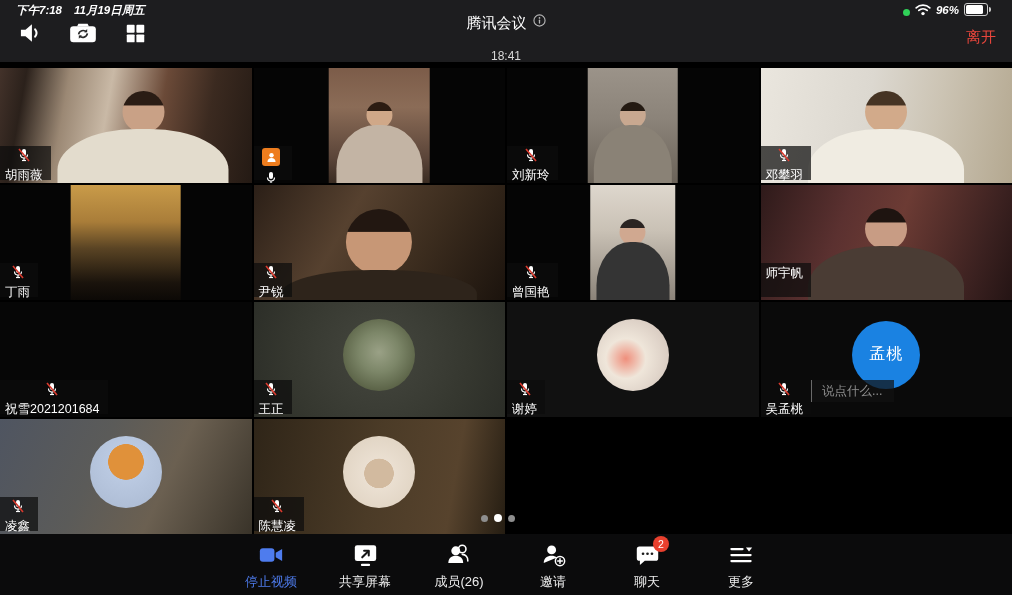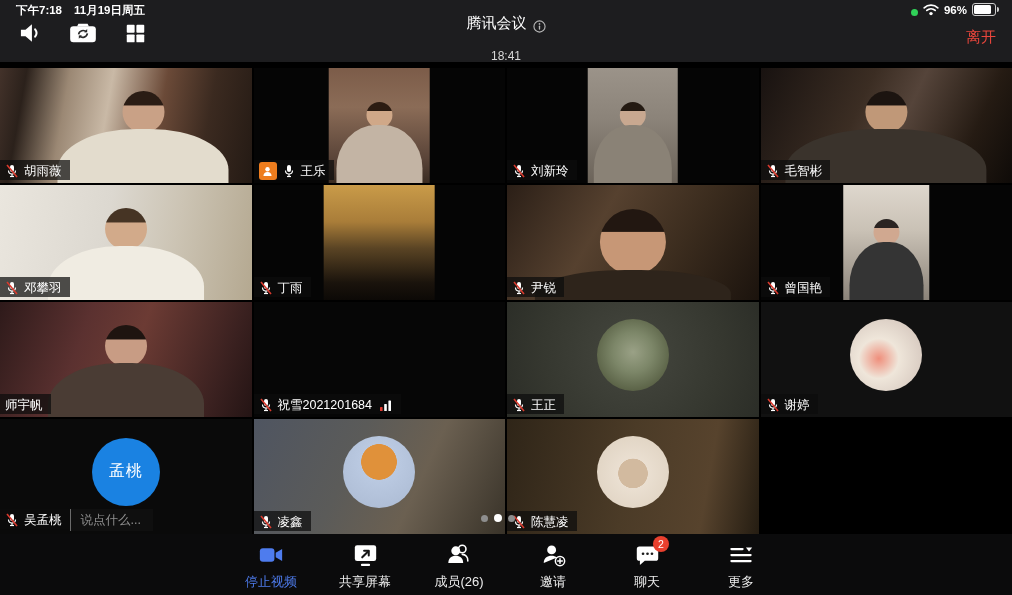--- a/index.html
+++ b/index.html
@@ -3,31 +3,31 @@
 <meta charset="utf-8">
 <style>
   html,body{margin:0;padding:0;}
   body{
     width:1012px;height:595px;background:#000;overflow:hidden;position:relative;
     font-family:"Liberation Sans","DejaVu Sans",sans-serif;color:#fff;
     -webkit-font-smoothing:antialiased;
   }
   
   .topbar{position:absolute;top:0;left:0;right:0;height:62px;background:#1d1d1f;}
-  .statusbar{position:absolute;top:2px;left:0;right:8px;height:16px;font-size:11.5px;font-weight:bold;}
+  .statusbar{position:absolute;top:2px;left:0;right:16px;height:16px;font-size:11.5px;font-weight:bold;font-style:italic;}
   .status-left{position:absolute;left:16px;top:1px;display:flex;gap:12px;color:#fff;}
   .status-right{position:absolute;right:8px;top:1px;display:flex;align-items:flex-end;gap:5px;}
   .green-dot{width:7px;height:7px;border-radius:50%;background:#30d158;display:inline-block;}
   .battery{width:22px;height:11px;border:1px solid #cfcfcf;border-radius:3px;position:relative;display:inline-block;}
   .battery i{position:absolute;left:1px;top:1px;bottom:1px;width:17px;background:#fff;border-radius:1.5px;}
   .battery::after{content:"";position:absolute;right:-4px;top:3px;width:2.5px;height:5px;background:#cfcfcf;border-radius:0 2px 2px 0;}
   .ctl-row{position:absolute;top:20px;left:16px;display:flex;gap:22px;align-items:center;}
   .ctl-btn{width:30px;height:26px;display:flex;align-items:center;justify-content:center;cursor:pointer;}
   .title-wrap{position:absolute;top:14px;left:0;right:0;text-align:center;}
-  .app-title{font-size:15px;color:#fff;display:inline-flex;align-items:flex-end;gap:6px;}
+  .app-title{font-size:15px;color:#fff;display:inline-flex;align-items:flex-start;gap:6px;}
   .meet-time{font-size:12px;color:#d8d8d8;margin-top:16px;}
   .leave-btn{position:absolute;right:16px;top:28px;font-size:15px;color:#e8463c;cursor:pointer;}
   
   .grid{position:absolute;top:68px;left:0;width:1012px;height:466px;display:grid;
     grid-template-columns:repeat(4,1fr);grid-template-rows:repeat(4,1fr);gap:2px;background:#000;}
   .tile{position:relative;overflow:hidden;background:#111;}
   .strip{position:absolute;top:0;bottom:0;left:50%;transform:translateX(-50%);}
   
   .person{position:absolute;left:50%;bottom:0;transform:translateX(-50%);width:62%;height:82%;}
   .person .head{position:absolute;top:2%;left:50%;transform:translateX(-50%);width:42px;height:42px;border-radius:50%;
@@ -36,21 +36,21 @@
   .p-sm{width:86%;height:72%;}
   .p-sm .head{width:26px;height:26px;}
   .p-sm .torso{top:25px;}
   .p-xl .head{width:66px;height:66px;top:4%;}
   .p-xl .torso{top:64px;}
   
   .avatar{position:absolute;left:50%;top:46%;transform:translate(-50%,-50%);width:72px;height:72px;border-radius:50%;}
   .av-text{background:#1a82e2;display:flex;align-items:center;justify-content:center;font-size:16px;color:#fff;letter-spacing:1px;width:68px;height:68px;}
   
   .label-row{position:absolute;left:0;bottom:3px;display:flex;align-items:stretch;z-index:3;}
-  .label{background:rgba(12,12,12,.72);display:flex;align-items:center;gap:5px;padding:2px 8px 0 5px;font-size:12.5px;color:#fff;height:18px;}
+  .label{background:rgba(12,12,12,.72);display:flex;align-items:center;gap:5px;padding:2px 8px 14px 5px;font-size:12.5px;color:#fff;height:18px;flex-direction:column;}
   .quickchat{background:rgba(18,18,18,.72);display:flex;align-items:center;gap:8px;padding:2px 12px 2px 10px;font-size:12.5px;color:#8f8f8f;height:18px;border-left:1.5px solid #6a6a6a;cursor:text;}
   .ic{width:14px;height:14px;flex:0 0 auto;}
   .hostbadge{width:18px;height:18px;border-radius:3px;background:#ee7d1e;display:flex;align-items:center;justify-content:center;flex:0 0 auto;}
   .hostbadge svg{width:13px;height:13px;}
   .sig{width:14px;height:12px;margin-left:2px;}
   
   .t0{background:linear-gradient(100deg,#43322a 0%,#2b211b 10%,#9b8874 26%,#c9b9a6 42%,#6b4a38 62%,#3b2a20 80%,#241a14 100%);--skin:#c9a186;--hair:#2a1c14;--coat:#e3dccd;}
   .t0 .person{left:57%;width:68%;}
   .t1{background:#050505;}
   .t1 .strip{width:40%;background:linear-gradient(#7c5c49 0%,#8b6c57 34%,#5b4539 78%,#3a2c22 100%);}
@@ -217,38 +217,20 @@
             <path d="M3.5 6.5a3.5 3.5 0 0 0 7 0" fill="none" stroke="#fff" stroke-width="1.2"></path>
             <line x1="7" y1="10" x2="7" y2="12" stroke="#fff" stroke-width="1.2"></line>
             <line x1="5" y1="12.5" x2="9" y2="12.5" stroke="#fff" stroke-width="1.2"></line>
             <line x1="2" y1="1" x2="12" y2="13" stroke="#d93a2e" stroke-width="1.6"></line>
           </svg>
       <span>刘新玲</span>
     </div>
       </div>
   </div>
 
-  <div class="tile t3">
-    <div class="person" style="width:80%;">
-        <i class="head"></i>
-        <i class="torso"></i>
-      </div>
-    <div class="label-row">
-        <div class="label">
-      <svg class="ic" viewBox="0 0 14 14">
-            <rect x="5" y="1" width="4" height="7" rx="2" fill="#fff"></rect>
-            <path d="M3.5 6.5a3.5 3.5 0 0 0 7 0" fill="none" stroke="#fff" stroke-width="1.2"></path>
-            <line x1="7" y1="10" x2="7" y2="12" stroke="#fff" stroke-width="1.2"></line>
-            <line x1="5" y1="12.5" x2="9" y2="12.5" stroke="#fff" stroke-width="1.2"></line>
-            <line x1="2" y1="1" x2="12" y2="13" stroke="#d93a2e" stroke-width="1.6"></line>
-          </svg>
-      <span>毛智彬</span>
-    </div>
-      </div>
-  </div>
 
   <div class="tile t4">
     <div class="person">
         <i class="head"></i>
         <i class="torso"></i>
       </div>
     <div class="label-row">
         <div class="label">
       <svg class="ic" viewBox="0 0 14 14">
             <rect x="5" y="1" width="4" height="7" rx="2" fill="#fff"></rect>

